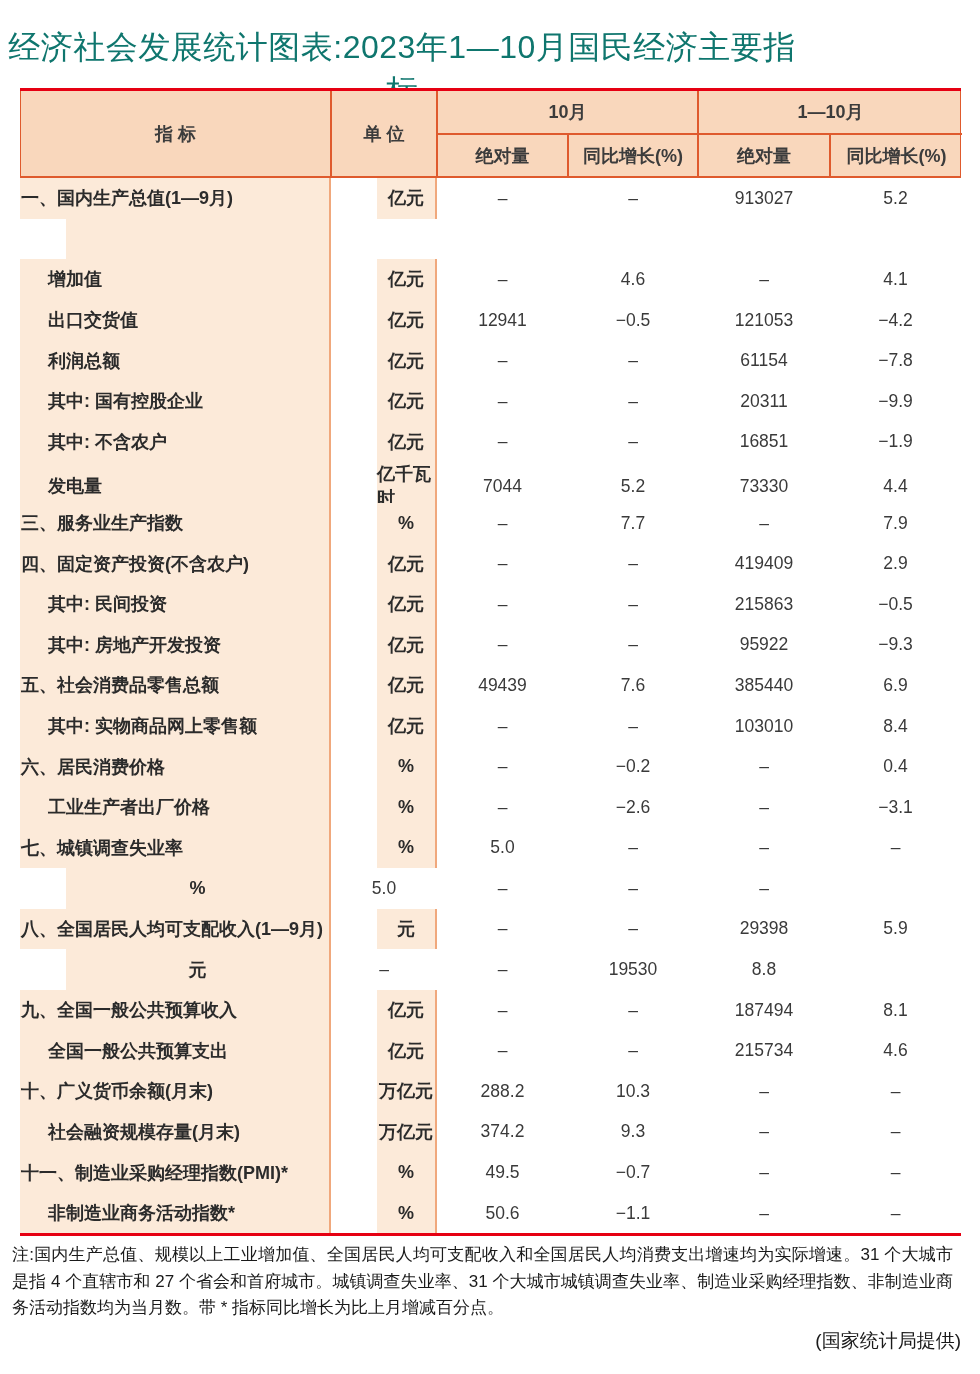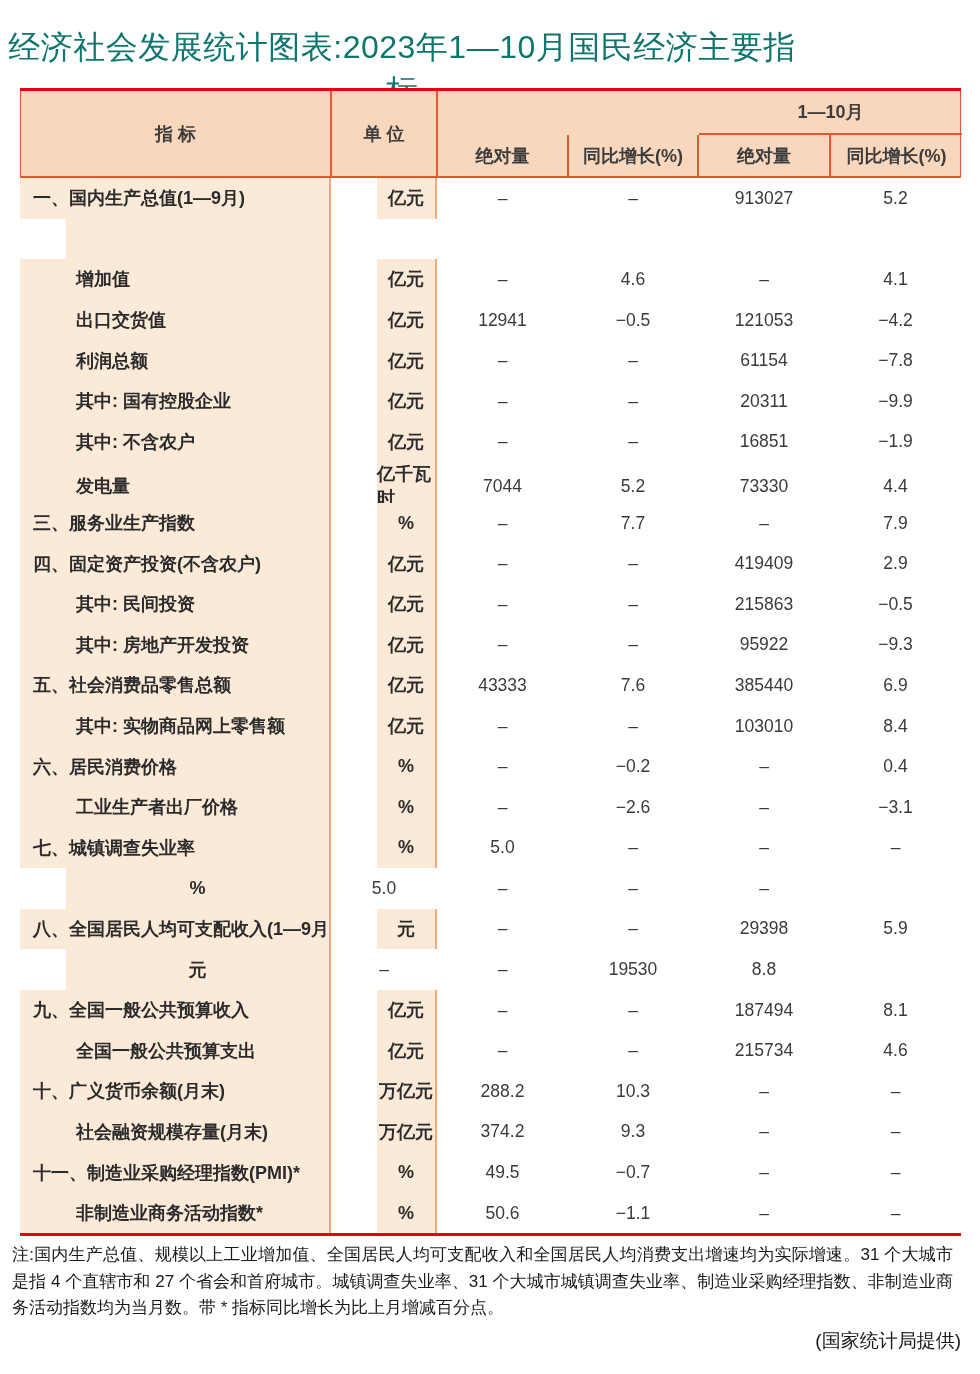--- a/index.html
+++ b/index.html
@@ -55,25 +55,25 @@
   .tbody { width: 100%; }
   .trow {
     display: grid;
     grid-template-columns: 311px 106px 131px 130px 132px 131px;
     height: 40.6px;
   }
   .cell-ind {
     background: var(--body-peach);
     border-right: 2px solid var(--border-light);
     display: flex; align-items: center;
-    padding-left: 13px;
+    padding-left: 1px;
     font-size: 18px; font-weight: bold; color: var(--text-dark);
     white-space: nowrap; overflow: hidden;
   }
-  .cell-ind.indent { padding-left: 56px; }
+  .cell-ind.indent { padding-left: 28px; }
   .cell-unit {
     background: var(--body-peach);
     border-right: 2px solid var(--border-light);
     display: flex; align-items: center; justify-content: center;
     font-size: 18px; font-weight: bold; color: var(--text-dark); margin-left: 46px;
   }
   .cell-val {
     display: flex; align-items: center; justify-content: center;
     font-size: 17.5px; color: var(--text-num);
     background: #ffffff;
@@ -93,20 +93,21 @@
 <body>
 
 <h1 class="page-title">经济社会发展统计图表:2023年1—10月国民经济主要指标</h1>
 
 <div class="stat-table">
   <div class="redline"></div>
 
   <div class="thead">
     <div class="hcell h-indicator">指 标</div>
     <div class="hcell h-unit">单 位</div>
+    <div class="hcell h-group-oct">10月</div>
     <div class="hcell h-group-cum">1—10月</div>
     <div class="hcell h-sub-1">绝对量</div>
     <div class="hcell h-sub-2">同比增长(%)</div>
     <div class="hcell h-sub-3">绝对量</div>
     <div class="hcell h-sub-4">同比增长(%)</div>
   </div>
 
   <div class="tbody">
     <div class="trow">
       <div class="cell-ind">一、国内生产总值(1—9月)</div>
@@ -211,21 +212,21 @@
       <div class="cell-unit">亿元</div>
       <div class="cell-val">–</div>
       <div class="cell-val">–</div>
       <div class="cell-val">95922</div>
       <div class="cell-val">−9.3</div>
     </div>
 
     <div class="trow">
       <div class="cell-ind">五、社会消费品零售总额</div>
       <div class="cell-unit">亿元</div>
-      <div class="cell-val">43333</div>
+      <div class="cell-val">49439</div>
       <div class="cell-val">7.6</div>
       <div class="cell-val">385440</div>
       <div class="cell-val">6.9</div>
     </div>
 
     <div class="trow">
       <div class="cell-ind indent">其中: 实物商品网上零售额</div>
       <div class="cell-unit">亿元</div>
       <div class="cell-val">–</div>
       <div class="cell-val">–</div>

